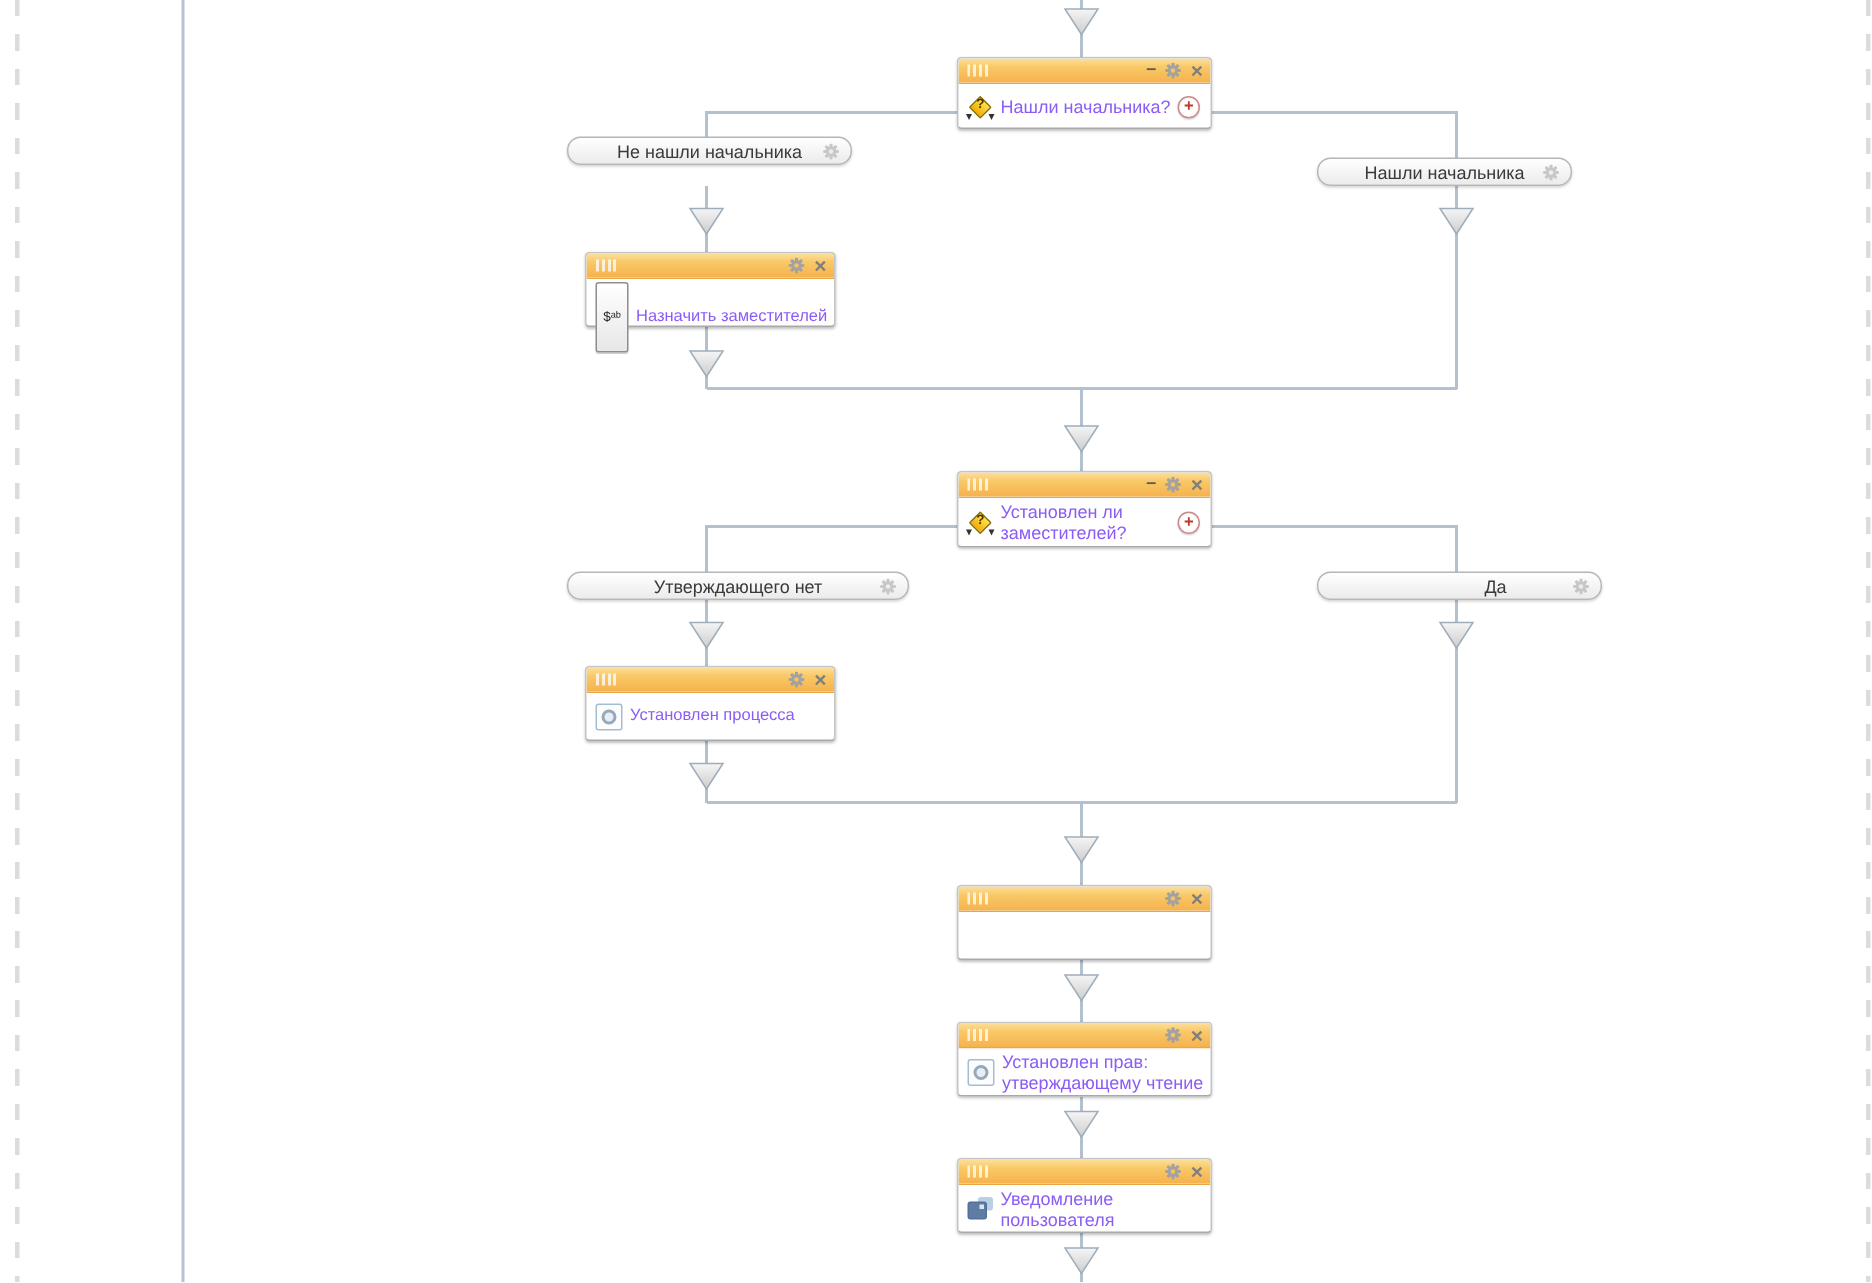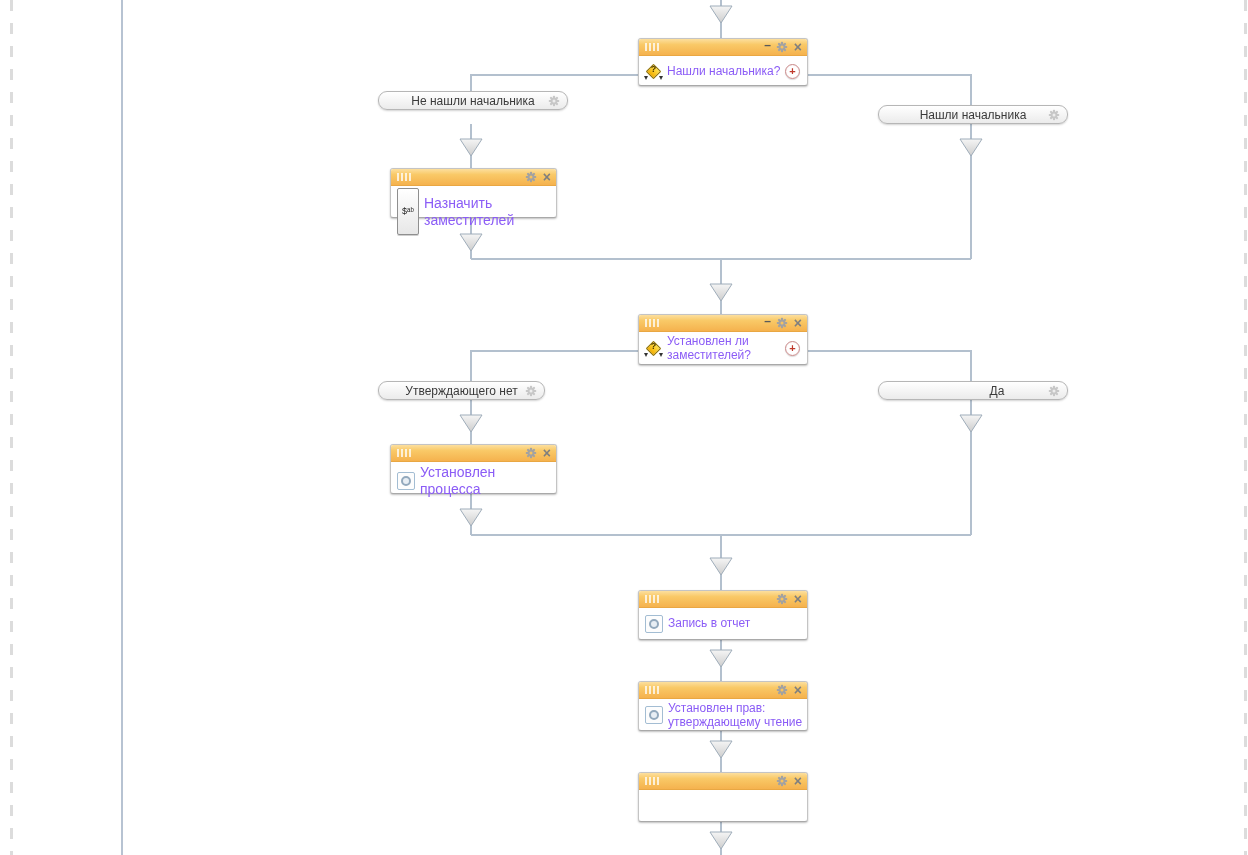--- a/index.html
+++ b/index.html
@@ -22,21 +22,21 @@
   .grip{position:absolute;left:6px;top:4px;width:15px;height:8px;
     background:repeating-linear-gradient(90deg,rgba(255,255,255,.75) 0 2px,transparent 2px 4px);}
   .hbtns{position:absolute;right:5px;top:0;height:16px;display:flex;align-items:center;gap:6px;}
   .hbtn{font-size:13px;font-weight:bold;color:#5a5a5a;line-height:14px;cursor:pointer;}
   .hbtn.min{font-size:12px;letter-spacing:-1px;position:relative;top:-2px;}
   .hbtn.close{font-size:14px;color:#7f7f7f;}
   svg.gear{width:12px;height:12px;fill:#a2a2a2;--hole:#f8c25e;cursor:pointer;}
   .clabel svg.gear{fill:#c7c7c7;--hole:#ededed;position:absolute;right:7px;top:3px;}
   .body{display:flex;align-items:center;padding:2px 4px 2px 6px;min-height:31px;box-sizing:border-box;}
   .title{font-size:12px;line-height:1.18;color:#8b5cf6;margin-left:5px;}
-  .node.small .title{font-size:14px;}
+  .node.small .title{font-size:11px;}
   .node.decision .title{margin-right:18px;}
   
   .dico{position:relative;width:17px;height:17px;flex:none;}
   .dsq{position:absolute;left:3px;top:3px;width:9px;height:9px;transform:rotate(45deg);
     background:linear-gradient(180deg,#ffe14d,#f2ad00);border:1px solid #8a6d00;border-radius:1px;}
   .dq{position:absolute;left:0;top:1px;width:17px;text-align:center;font-size:9px;font-weight:bold;color:#4a3700;z-index:1;}
   .dico::before{content:"";position:absolute;left:-1px;bottom:0;width:0;height:0;
     border-left:2px solid transparent;border-right:2px solid transparent;border-top:4px solid #333;}
   .dico::after{content:"";position:absolute;right:-1px;bottom:0;width:0;height:0;
     border-left:2px solid transparent;border-right:2px solid transparent;border-top:4px solid #333;}
@@ -147,21 +147,21 @@
       <span class="addbtn">+</span>
     </div>
   </div>
 
   <div class="clabel" style="left:378px;top:91px;width:190px;">
     <span class="ltext">Не нашли начальника</span>
     <svg class="gear">
         <use href="#gearsym"></use>
       </svg>
   </div>
-  <div class="clabel" style="left:878px;top:105px;width:190px;">
+  <div class="clabel" style="left:878px;top:105px;width:170px;">
     <span class="ltext">Нашли начальника</span>
     <svg class="gear">
         <use href="#gearsym"></use>
       </svg>
   </div>
 
   <div class="node small" style="left:390px;top:168px;width:167px;height:50px;">
     <div class="hdr">
       <span class="grip"></span>
       <span class="hbtns">
@@ -191,21 +191,21 @@
     <div class="body">
       <span class="dico">
         <i class="dsq"></i>
           <b class="dq">?</b>
       </span>
       <span class="title">Установлен ли заместителей?</span>
       <span class="addbtn">+</span>
     </div>
   </div>
 
-  <div class="clabel" style="left:378px;top:381px;width:167px;">
+  <div class="clabel" style="left:378px;top:381px;width:228px;">
     <span class="ltext">Утверждающего нет</span>
     <svg class="gear">
         <use href="#gearsym"></use>
       </svg>
   </div>
   <div class="clabel" style="left:878px;top:381px;width:190px;padding-left:48px;">
     <span class="ltext">Да</span>
     <svg class="gear">
         <use href="#gearsym"></use>
       </svg>
@@ -232,26 +232,20 @@
   <div class="node" style="left:638px;top:590px;width:170px;height:50px;">
     <div class="hdr">
       <span class="grip"></span>
       <span class="hbtns">
         <svg class="gear">
             <use href="#gearsym"></use>
           </svg>
         <span class="hbtn close">×</span>
       </span>
     </div>
-    <div class="body">
-      <span class="oico">
-          <span class="oc"></span>
-        </span>
-      <span class="title">Запись в отчет</span>
-    </div>
   </div>
 
   <div class="node" style="left:638px;top:681px;width:170px;height:50px;">
     <div class="hdr">
       <span class="grip"></span>
       <span class="hbtns">
         <svg class="gear">
             <use href="#gearsym"></use>
           </svg>
         <span class="hbtn close">×</span>
@@ -268,15 +262,22 @@
   <div class="node" style="left:638px;top:772px;width:170px;height:50px;">
     <div class="hdr">
       <span class="grip"></span>
       <span class="hbtns">
         <svg class="gear">
             <use href="#gearsym"></use>
           </svg>
         <span class="hbtn close">×</span>
       </span>
     </div>
+    <div class="body">
+      <span class="nico">
+          <span class="nb"></span>
+          <span class="nf"></span>
+        </span>
+      <span class="title">Уведомление пользователя</span>
+    </div>
   </div>
 
 </div>
 
 </body></html>

